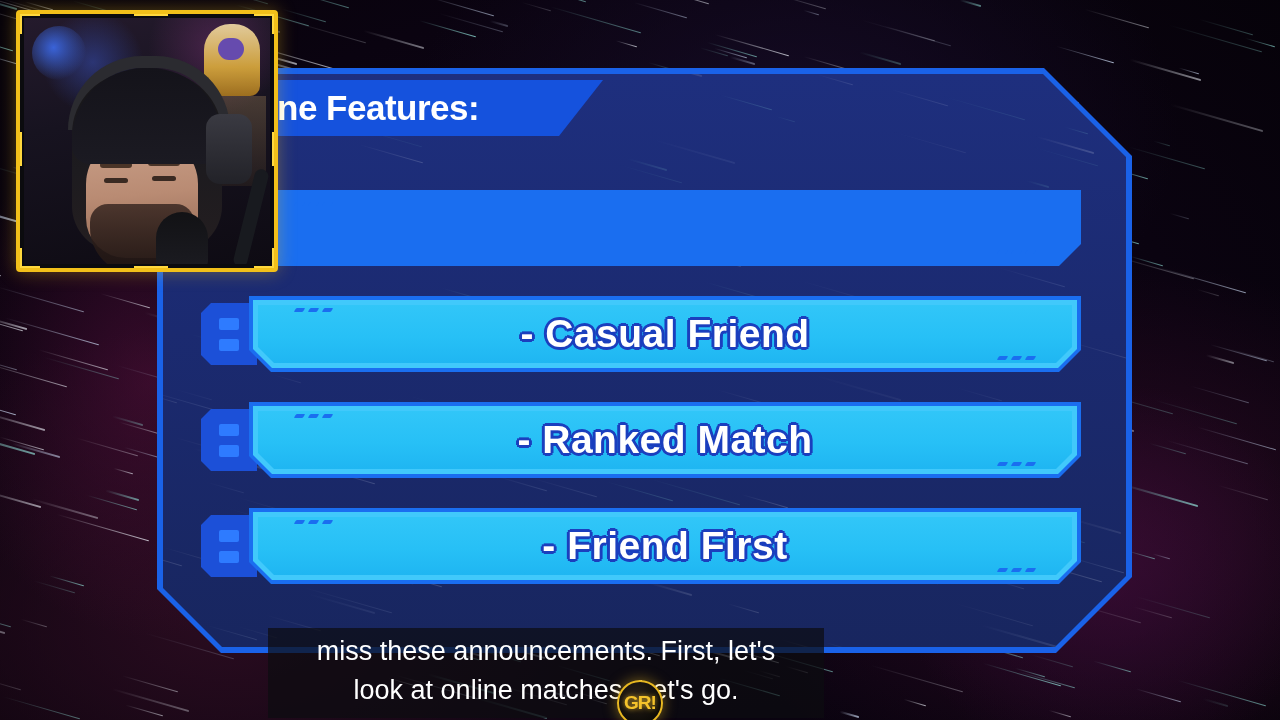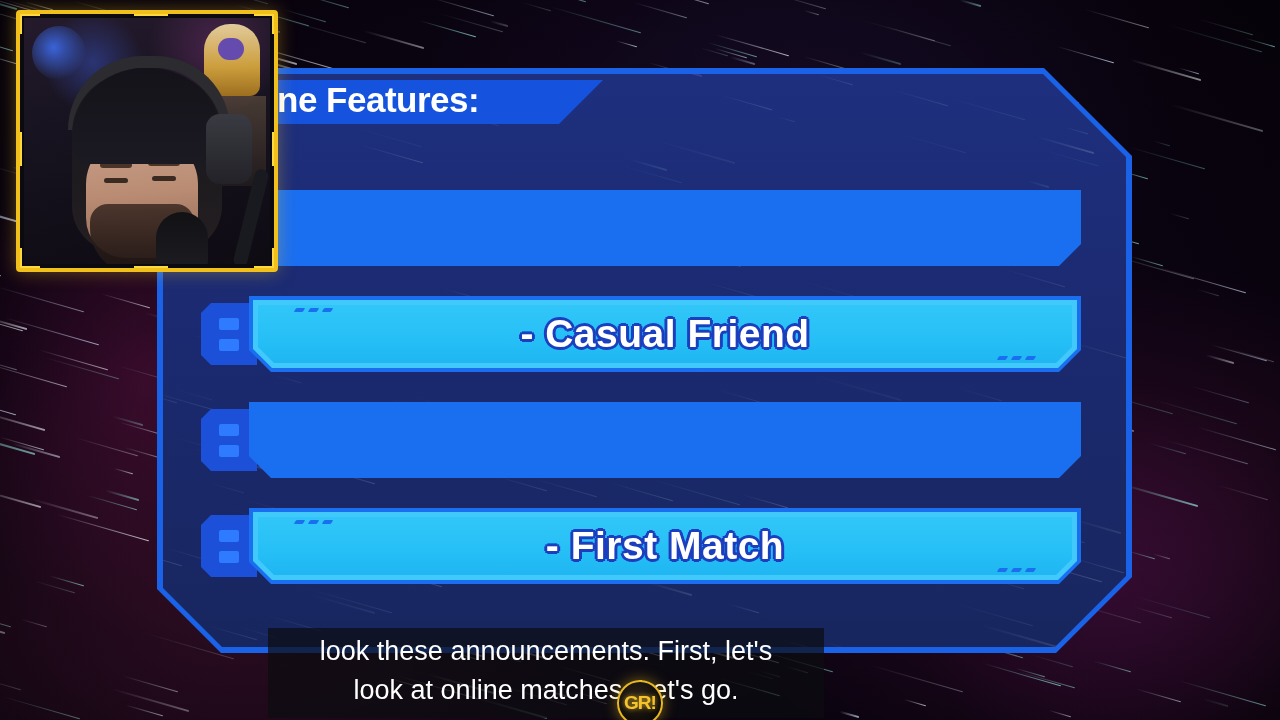--- a/index.html
+++ b/index.html
@@ -74,24 +74,24 @@
       0 calc(100% - 59px)
     );
     overflow:hidden;
   }
   .panel-streaks { position:absolute; inset:0; opacity:.55; }
 
   
   #title-bar {
     position:absolute;
     left:0px; top:6px;
-    width:440px; height:44px;
+    width:440px; height:56px;
     background:#1552dd;
     clip-path: polygon(0 0, 100% 0, calc(100% - 44px) 100%, 0 100%);
-    display:flex; align-items:flex-start;
+    display:flex; align-items:center;
   }
   #title-text {
     margin-left:114px;
     color:#ffffff;
     font-size:35px;
     font-weight:bold;
     letter-spacing:-0.5px;
     white-space:nowrap;
     font-family:"Liberation Sans", sans-serif;
   }
@@ -895,38 +895,43 @@
             <div class="hash br3"></div>
           </div>
         </div>
 
         <div class="menu-row">
           <div class="tab">
             <div class="tab-dot"></div>
             <div class="tab-dot"></div>
           </div>
           <div class="bar">
+            <div class="bar-mid">
+              <div class="bar-fill">
+                <span class="bar-label">- Ranked Match</span>
+              </div>
+            </div>
             <div class="hash tl1"></div>
             <div class="hash tl2"></div>
             <div class="hash tl3"></div>
             <div class="hash br1"></div>
             <div class="hash br2"></div>
             <div class="hash br3"></div>
           </div>
         </div>
 
         <div class="menu-row">
           <div class="tab">
             <div class="tab-dot"></div>
             <div class="tab-dot"></div>
           </div>
           <div class="bar">
             <div class="bar-mid">
               <div class="bar-fill">
-                <span class="bar-label">- First Match</span>
+                <span class="bar-label">- Friend First</span>
               </div>
             </div>
             <div class="hash tl1"></div>
             <div class="hash tl2"></div>
             <div class="hash tl3"></div>
             <div class="hash br1"></div>
             <div class="hash br2"></div>
             <div class="hash br3"></div>
           </div>
         </div>
@@ -961,17 +966,17 @@
     <div class="cam-edge-mark cem-l"></div>
     <div class="cam-edge-mark cem-r"></div>
     <div class="cam-edge-mark cem-t"></div>
     <div class="cam-edge-mark cem-b"></div>
   </div>
   <div id="cam-logo">
     <span>GR!</span>
   </div>
 
   <div id="caption">
-    <div>look these announcements. First, let's</div>
+    <div>miss these announcements. First, let's</div>
     <div>look at online matches. Let's go.</div>
   </div>
 
 </div>
 
 </body></html>

